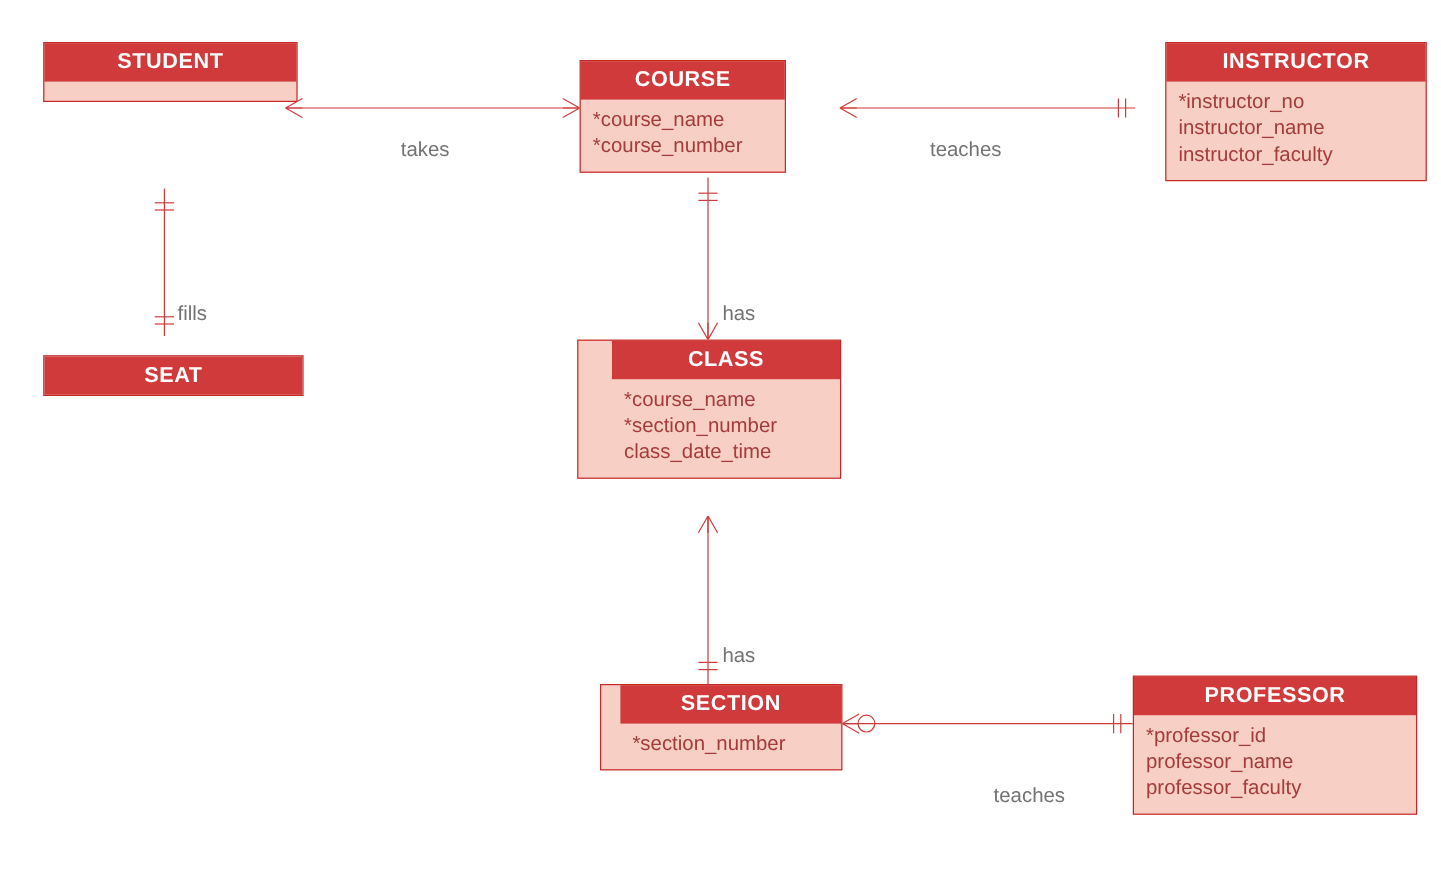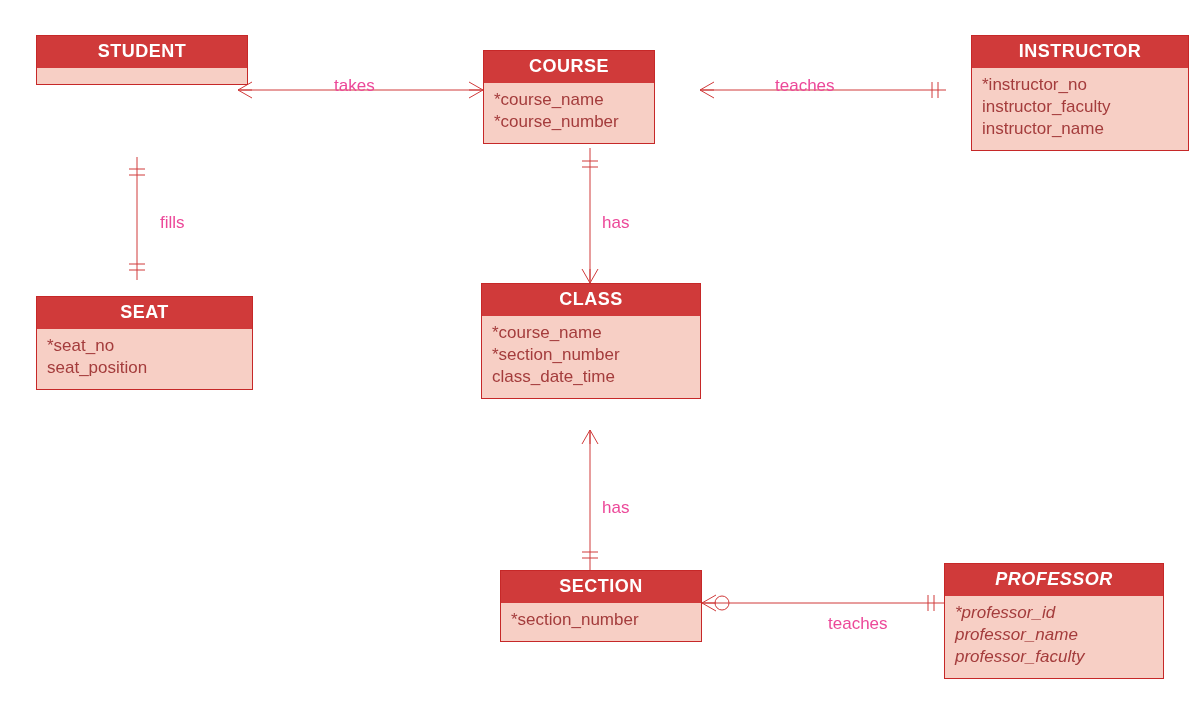--- a/index.html
+++ b/index.html
@@ -29,23 +29,24 @@
     letter-spacing: 0.5px;
   }
   .entity .body {
     padding: 6px 8px 10px 10px;
     color: #a43c3c;
     font-size: 17px;
     line-height: 22px;
   }
   .rel-label {
     position: absolute;
-    color: #ec4899;
+    color: #737373;
     font-size: 17px;
     white-space: nowrap;
+    margin-top: 39px;
   }
   svg.conn {
     position: absolute;
     left: 0;
     top: 0;
     width: 1201px;
     height: 724px;
     pointer-events: none;
   }
   svg.conn line, svg.conn path {
@@ -114,56 +115,52 @@
   <div class="body">
     <div>*course_name</div>
     <div>*course_number</div>
   </div>
 </div>
 
 <div class="entity" style="left:946px; top:35px; width:218px;margin-left:25px;">
   <div class="hdr">INSTRUCTOR</div>
   <div class="body">
     <div>*instructor_no</div>
+    <div>instructor_name</div>
     <div>instructor_faculty</div>
-    <div>instructor_name</div>
   </div>
 </div>
 
 <div class="entity" style="left:36px; top:296px; width:217px;">
   <div class="hdr">SEAT</div>
-  <div class="body">
-    <div>*seat_no</div>
-    <div>seat_position</div>
-  </div>
 </div>
 
-<div class="entity" style="left:481px; top:283px; width:220px;">
+<div class="entity" style="left:481px; top:283px; width:220px;padding-left:28px;">
   <div class="hdr">CLASS</div>
   <div class="body">
     <div>*course_name</div>
     <div>*section_number</div>
     <div>class_date_time</div>
   </div>
 </div>
 
-<div class="entity" style="left:500px; top:570px; width:202px;">
+<div class="entity" style="left:500px; top:570px; width:202px;padding-left:16px;">
   <div class="hdr">SECTION</div>
   <div class="body">
     <div>*section_number</div>
   </div>
 </div>
 
-<div class="entity" style="left:944px; top:563px; width:220px;font-style:italic;">
+<div class="entity" style="left:944px; top:563px; width:237px;">
   <div class="hdr">PROFESSOR</div>
   <div class="body">
     <div>*professor_id</div>
     <div>professor_name</div>
     <div>professor_faculty</div>
   </div>
 </div>
 
 <div class="rel-label" style="left:334px; top:76px;">takes</div>
 <div class="rel-label" style="left:775px; top:76px;">teaches</div>
-<div class="rel-label" style="left:160px; top:213px;">fills</div>
+<div class="rel-label" style="left:148px; top:213px;">fills</div>
 <div class="rel-label" style="left:602px; top:213px;">has</div>
 <div class="rel-label" style="left:602px; top:498px;">has</div>
 <div class="rel-label" style="left:828px; top:614px;">teaches</div>
 
 </body></html>

